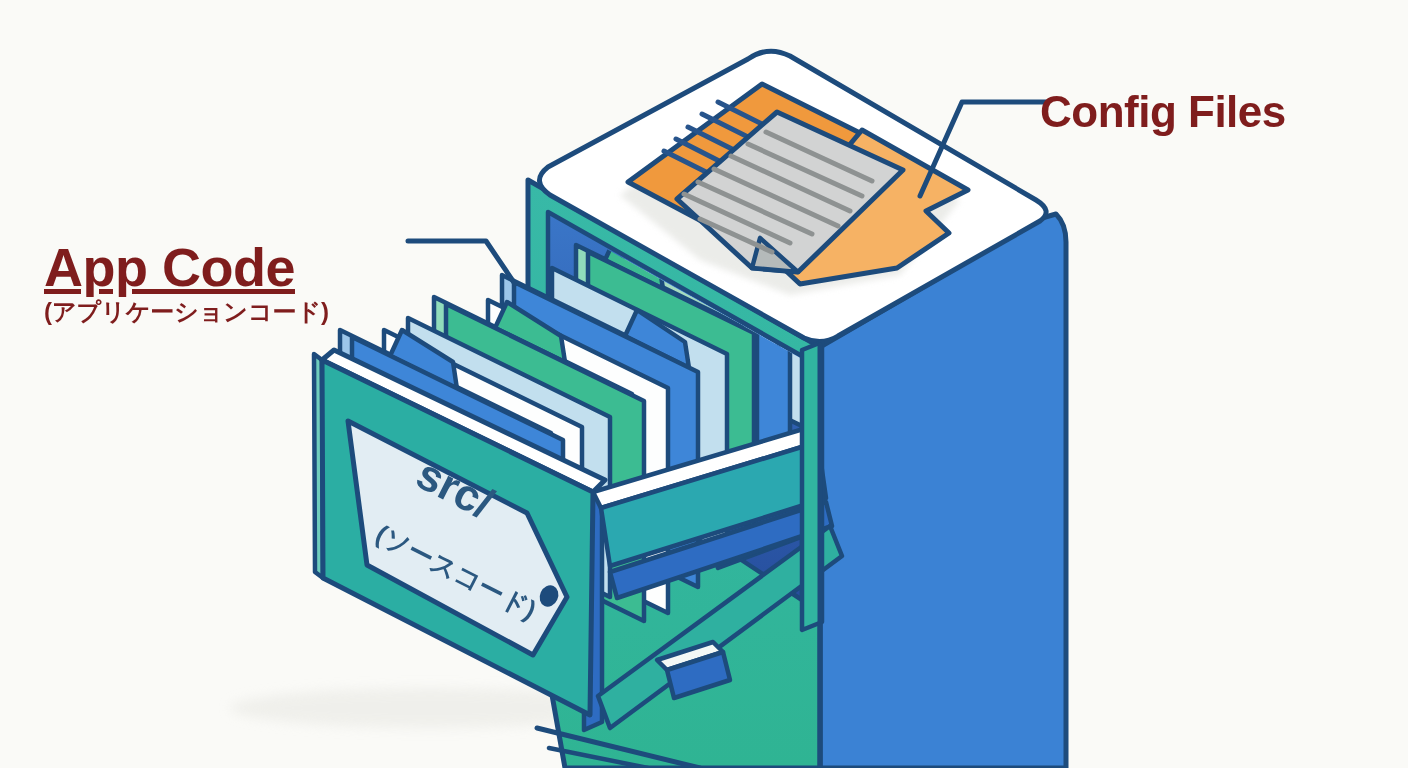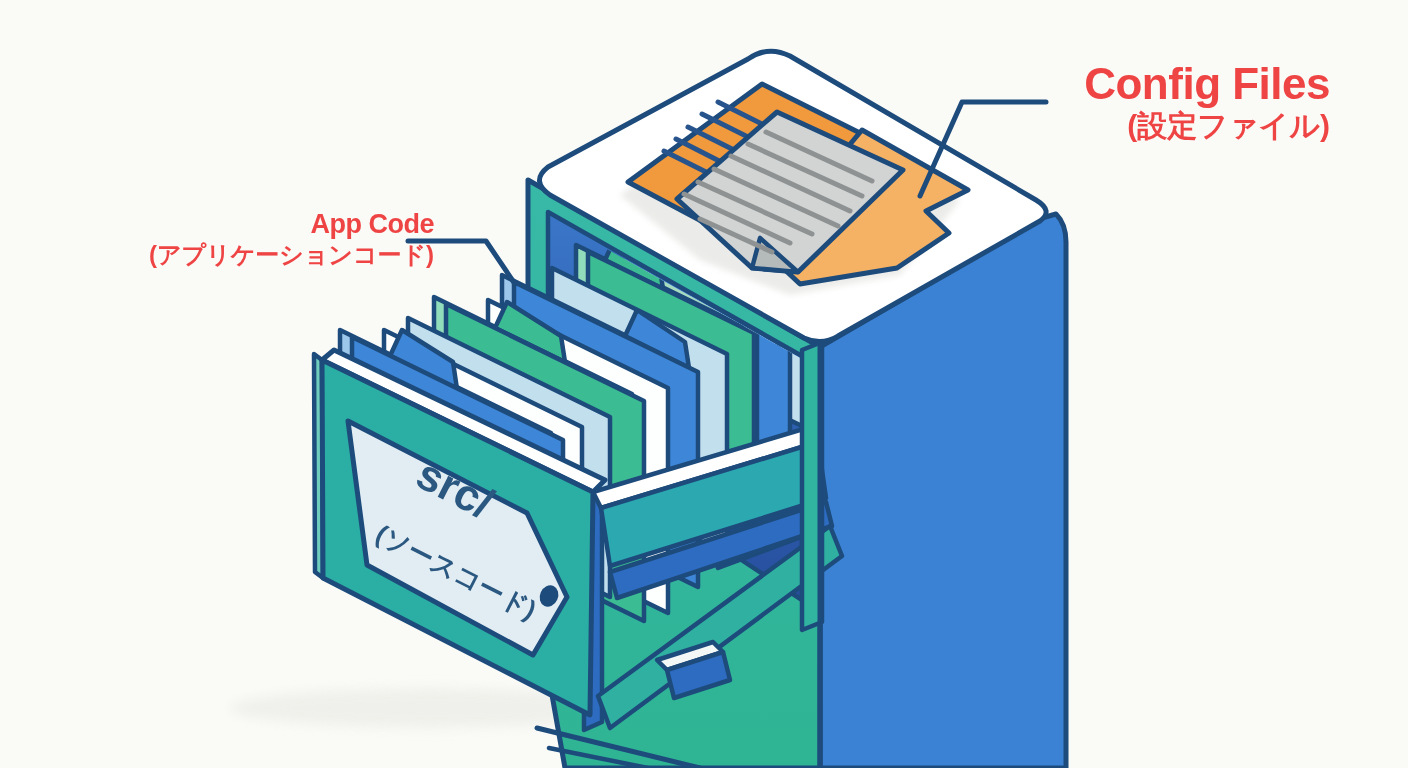--- a/index.html
+++ b/index.html
@@ -2,28 +2,28 @@
 <html><head>
 <meta charset="utf-8">
 <style>
   html,body{margin:0;padding:0;background:#FAFAF7;}
   .stage{position:relative;width:1408px;height:768px;overflow:hidden;
          font-family:"Liberation Sans","DejaVu Sans",sans-serif;background:#FAFAF7;}
   .stage svg{position:absolute;left:0;top:0;}
   .ln{stroke:#1D4B7C;stroke-width:5;stroke-linejoin:round;stroke-linecap:round;}
   .ln45{stroke:#1D4B7C;stroke-width:4.5;stroke-linejoin:round;stroke-linecap:round;}
   .nofill{fill:none;}
-  .label{position:absolute;color:#ef4444;text-align:right;line-height:1.08;}
+  .label{position:absolute;color:#7f1d1d;text-align:left;line-height:1.08;margin-top:28px;}
   .label .t1{font-weight:800;letter-spacing:-0.5px;display:block;}
   .label .t2{font-weight:700;display:block;}
   #config-label{left:1040px;top:60px;width:290px;}
   #config-label .t1{font-size:44px;}
   #config-label .t2{font-size:30px;margin-top:2px;}
   #app-label{left:44px;top:210px;width:390px;}
-  #app-label .t1{font-size:27px;}
+  #app-label .t1{font-size:54px;text-decoration:underline;}
   #app-label .t2{font-size:24px;margin-top:3px;}
   .tagtext{font-weight:800;fill:#2B5880;}
 </style>
 </head>
 <body>
 
 <div class="stage">
 
 <svg width="1408" height="768" viewBox="0 0 1408 768">
   <defs>
@@ -150,20 +150,19 @@
       <text class="tagtext" font-size="26" text-anchor="middle" transform="translate(452,580) rotate(27)">(ソースコード)</text>
     </g>
   </g>
 
   <path d="M 1046,102 L 962,102 L 920,196" class="ln nofill"></path>
   <path d="M 408,241 L 486,241 L 515,284" class="ln nofill"></path>
 </svg>
 
 <div class="label" id="config-label">
   <span class="t1">Config Files</span>
-  <span class="t2">(設定ファイル)</span>
 </div>
 <div class="label" id="app-label">
   <span class="t1">App Code</span>
   <span class="t2">(アプリケーションコード)</span>
 </div>
 
 </div>
 
 </body></html>

